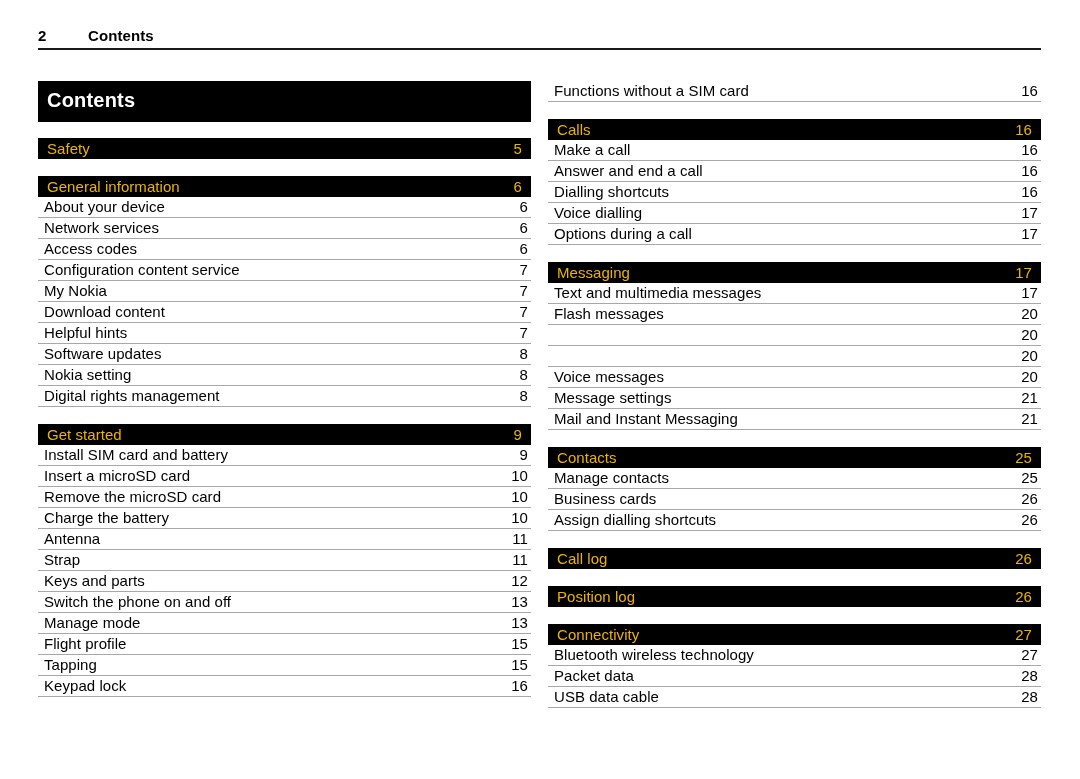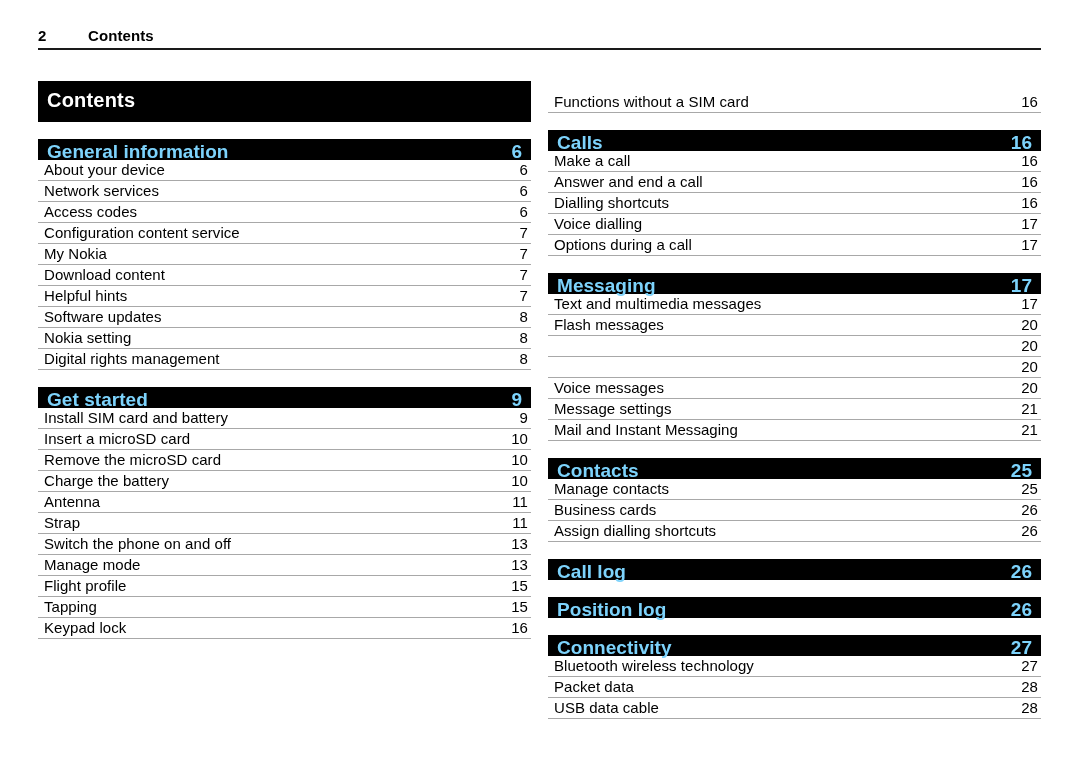--- a/index.html
+++ b/index.html
@@ -98,25 +98,25 @@
     margin-top: 17px;
   }
   .section.first {
     margin-top: 16px;
   }
 
   
   .sec-bar {
     position: relative;
     background: #000000;
-    color: #7dd3fc;
+    color: #eab308;
     height: 21px;
     box-sizing: border-box;
-    font-size: 19px;
-    font-weight: bold;
+    font-size: 15px;
+    font-weight: normal;
     letter-spacing: 0.05px;
   }
   .sec-bar .sec-label {
     position: absolute;
     left: 9px;
     top: 2px;
     white-space: nowrap;
   }
   .sec-bar .sec-page {
     position: absolute;
@@ -153,20 +153,26 @@
 <div class="page-header">
   <span class="folio">2</span>
   <span class="running-title">Contents</span>
 </div>
 <div class="header-rule"></div>
 
 <div class="columns">
   <div class="col col-left">
     <div class="col-inner" id="left-col-inner">
         <div class="toc-title"><span>Contents</span></div>
+        <div class="section first">
+          <div class="sec-bar">
+            <span class="sec-label">Safety</span>
+            <span class="sec-page">5</span>
+          </div>
+        </div>
         <div class="section">
           <div class="sec-bar">
             <span class="sec-label">General information</span>
             <span class="sec-page">6</span>
           </div>
           <div class="entry">
             <span class="entry-label">About your device</span>
             <span class="entry-page">6</span>
           </div>
           <div class="entry">
@@ -227,20 +233,24 @@
             <span class="entry-label">Charge the battery</span>
             <span class="entry-page">10</span>
           </div>
           <div class="entry">
             <span class="entry-label">Antenna</span>
             <span class="entry-page">11</span>
           </div>
           <div class="entry">
             <span class="entry-label">Strap</span>
             <span class="entry-page">11</span>
+          </div>
+          <div class="entry">
+            <span class="entry-label">Keys and parts</span>
+            <span class="entry-page">12</span>
           </div>
           <div class="entry">
             <span class="entry-label">Switch the phone on and off</span>
             <span class="entry-page">13</span>
           </div>
           <div class="entry">
             <span class="entry-label">Manage mode</span>
             <span class="entry-page">13</span>
           </div>
           <div class="entry">
@@ -253,21 +263,21 @@
           </div>
           <div class="entry">
             <span class="entry-label">Keypad lock</span>
             <span class="entry-page">16</span>
           </div>
         </div>
       </div>
   </div>
   <div class="col col-right">
     <div class="col-inner" id="right-col-inner">
-        <div class="section first" style="margin-top: 11px;">
+        <div class="section first" style="margin-top: 0px;">
           <div class="entry">
             <span class="entry-label">Functions without a SIM card</span>
             <span class="entry-page">16</span>
           </div>
         </div>
         <div class="section">
           <div class="sec-bar">
             <span class="sec-label">Calls</span>
             <span class="sec-page">16</span>
           </div>

